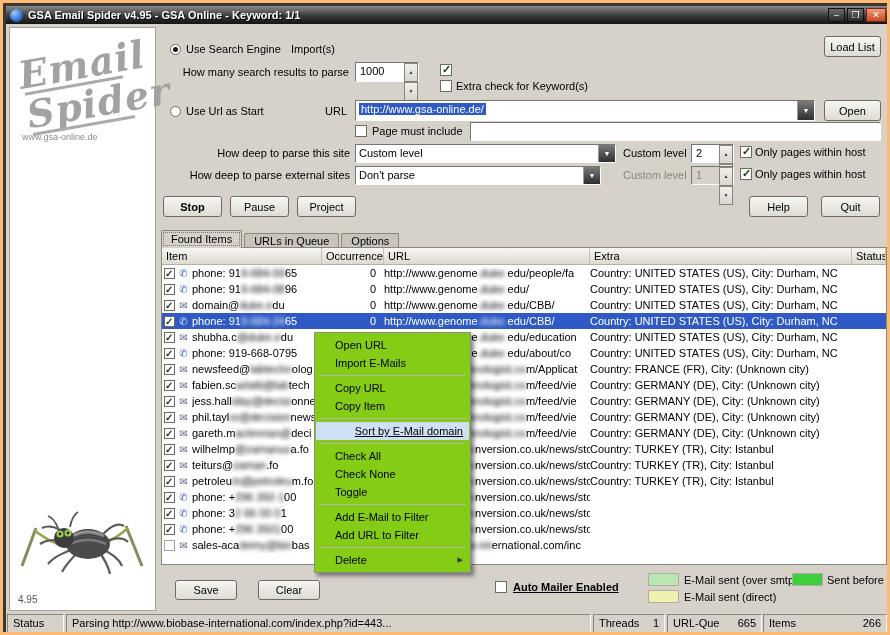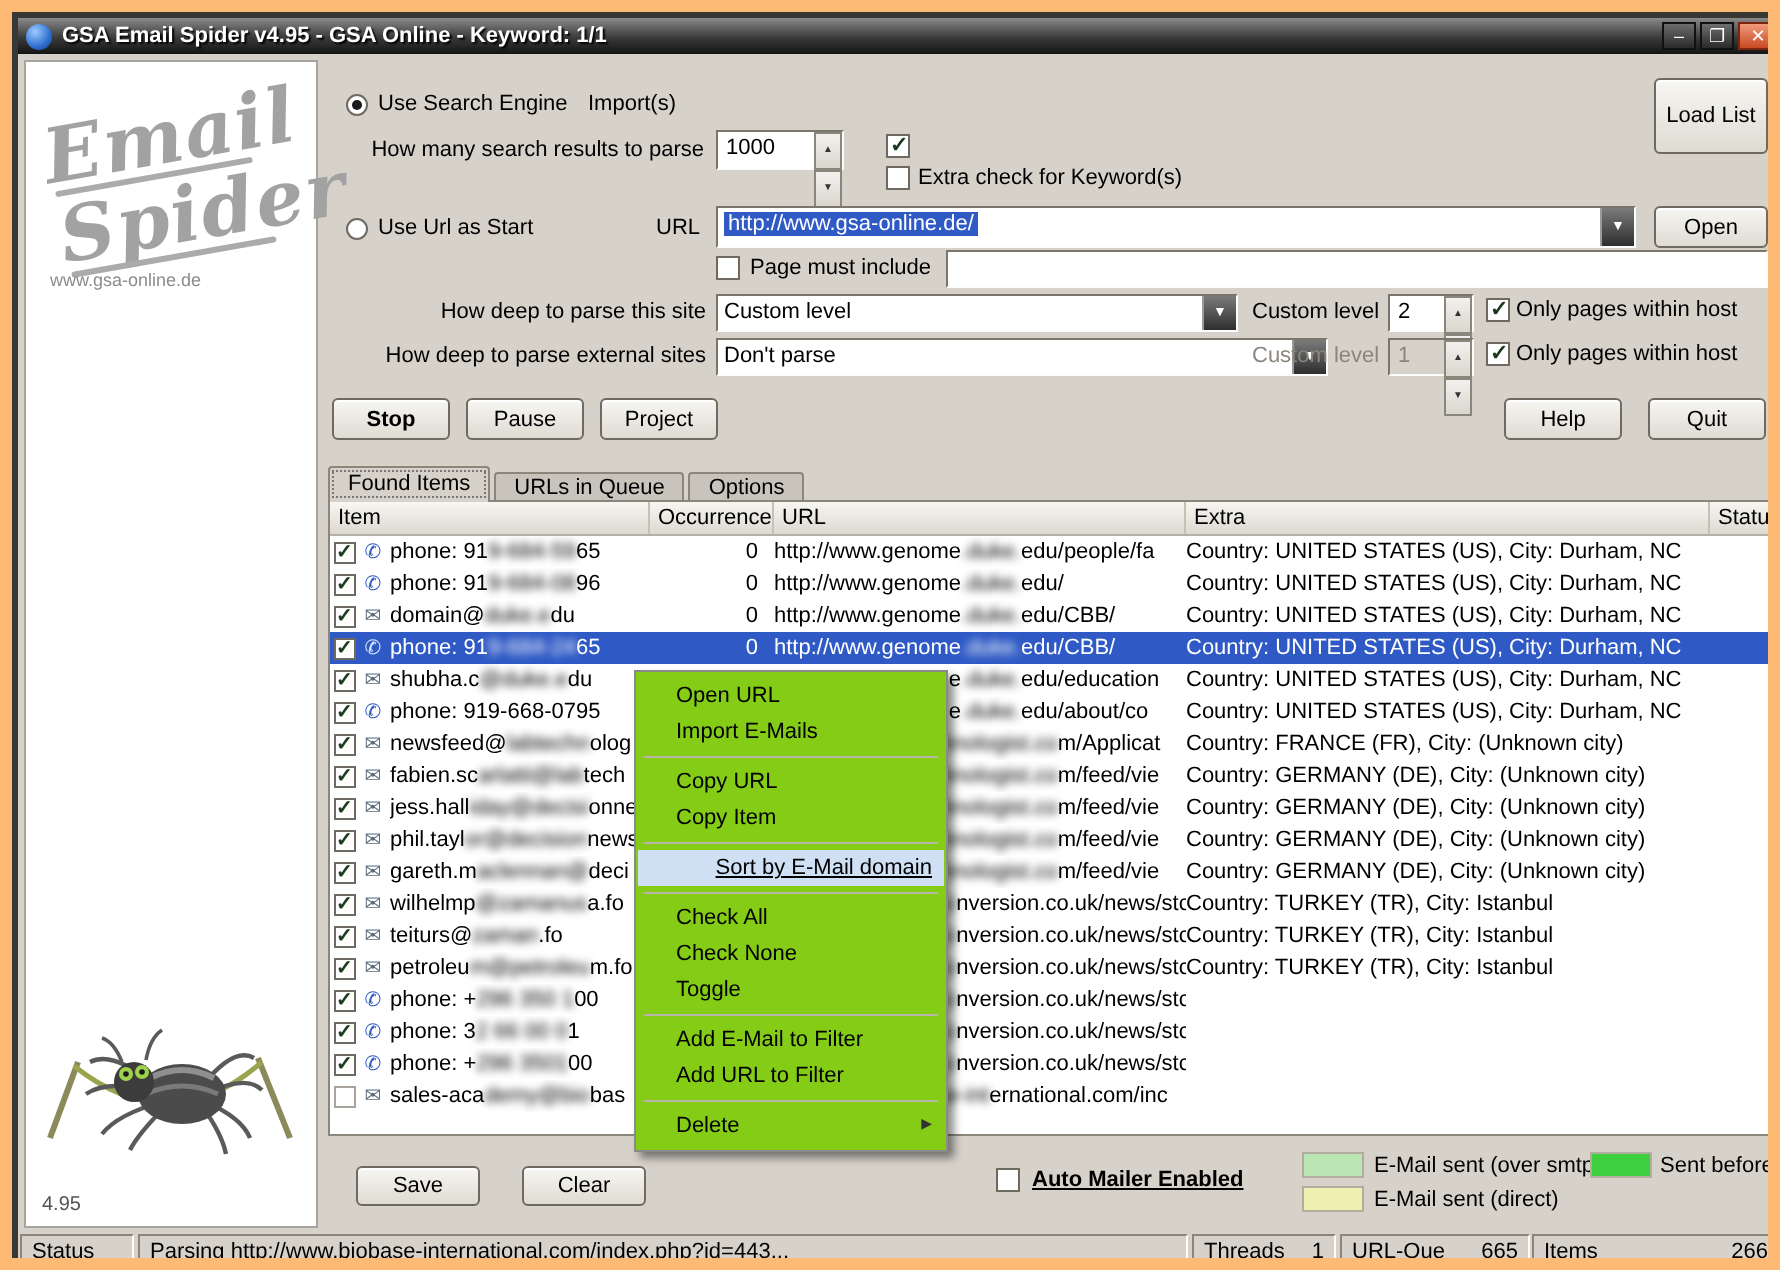--- a/index.html
+++ b/index.html
@@ -1,17 +1,17 @@
 <!DOCTYPE html>
 <html><head>
 <meta charset="utf-8">
 <style>
   html,body{margin:0;padding:0;background:#888;}
   *{box-sizing:border-box;}
-  #win{position:relative;width:890px;height:635px;background:#3a3834;border:6px solid #fdba74;
+  #win{position:relative;width:890px;height:635px;background:#3a3834;border:3px solid #fdba74;
        font-family:"Liberation Sans",sans-serif;font-size:11px;color:#000;overflow:hidden;}
   .abs{position:absolute;}
 
   
   .titlebar{left:3px;top:3px;width:884px;height:18px;
     background:linear-gradient(180deg,#8a8a8a 0%,#3a3a3a 55%,#141414 100%);
     display:flex;align-items:center;padding:0 4px;}
   .title-text{color:#fff;font-weight:bold;font-size:11px;margin-left:5px;text-shadow:1px 1px 1px #000;white-space:nowrap;}
   .app-icon{width:13px;height:13px;border-radius:50%;
     background:radial-gradient(circle at 35% 30%,#9ecbff,#2f6fd0 60%,#123c86);flex:0 0 auto;}
@@ -153,21 +153,21 @@
       <circle cx="46" cy="64" r="1.4" fill="#1a1a1a"></circle>
         <circle cx="54" cy="63" r="1.4" fill="#1a1a1a"></circle>
       <path d="M44 58 Q40 48 34 46 M56 57 Q58 46 64 42" stroke="#5a5a5a" stroke-width="1.8" fill="none"></path>
     </svg>
     <div class="version" style="left:8px;top:566px;">4.95</div>
   </div>
 
   <div class="abs radio checked" style="left:167px;top:41px;"></div>
   <div class="lbl" style="left:183px;top:40px;">Use Search Engine</div>
   <div class="lbl" style="left:288px;top:40px;">Import(s)</div>
-  <div class="btn" style="left:821px;top:33px;width:57px;height:38px;">Load List</div>
+  <div class="btn" style="left:821px;top:33px;width:57px;height:21px;">Load List</div>
 
   <div class="lbl right" style="left:156px;top:63px;width:190px;">How many search results to parse</div>
   <div class="spin" style="left:352px;top:59px;width:64px;height:20px;">
     <span>1000</span>
     <span class="spin-btns">
         <span class="sb">▲</span>
         <span class="sb">▼</span>
       </span>
   </div>
   <div class="abs cb checked" style="left:437px;top:61px;"></div>
@@ -197,21 +197,21 @@
     <span>2</span>
     <span class="spin-btns">
         <span class="sb">▲</span>
         <span class="sb">▼</span>
       </span>
   </div>
   <div class="abs cb checked" style="left:737px;top:143px;"></div>
   <div class="lbl" style="left:752px;top:143px;">Only pages within host</div>
 
   <div class="lbl right" style="left:140px;top:166px;width:207px;">How deep to parse external sites</div>
-  <div class="select" style="left:352px;top:163px;width:306px;height:19px;">
+  <div class="select" style="left:352px;top:163px;width:246px;height:19px;">
     <span>Don't parse</span>
     <span class="darrow">▼</span>
   </div>
   <div class="lbl disabled" style="left:620px;top:166px;">Custom level</div>
   <div class="spin disabled" style="left:688px;top:163px;width:43px;height:19px;">
     <span>1</span>
     <span class="spin-btns">
         <span class="sb">▲</span>
         <span class="sb">▼</span>
       </span>
@@ -496,21 +496,21 @@
   </div>
 
   <div class="scell" style="left:4px;width:57px;">Status</div>
   <div class="scell" style="left:63px;width:525px;">Parsing http://www.biobase-international.com/index.php?id=443...</div>
   <div class="scell" style="left:590px;width:72px;">
     <span class="flexrow">
         <span>Threads</span>
         <span>1</span>
       </span>
   </div>
-  <div class="scell" style="left:664px;width:95px;text-decoration:underline;">
+  <div class="scell" style="left:664px;width:95px;">
     <span class="flexrow">
         <span>URL-Que</span>
         <span>665</span>
       </span>
   </div>
   <div class="scell" style="left:760px;width:124px;">
     <span class="flexrow">
         <span>Items</span>
         <span>266</span>
       </span>

